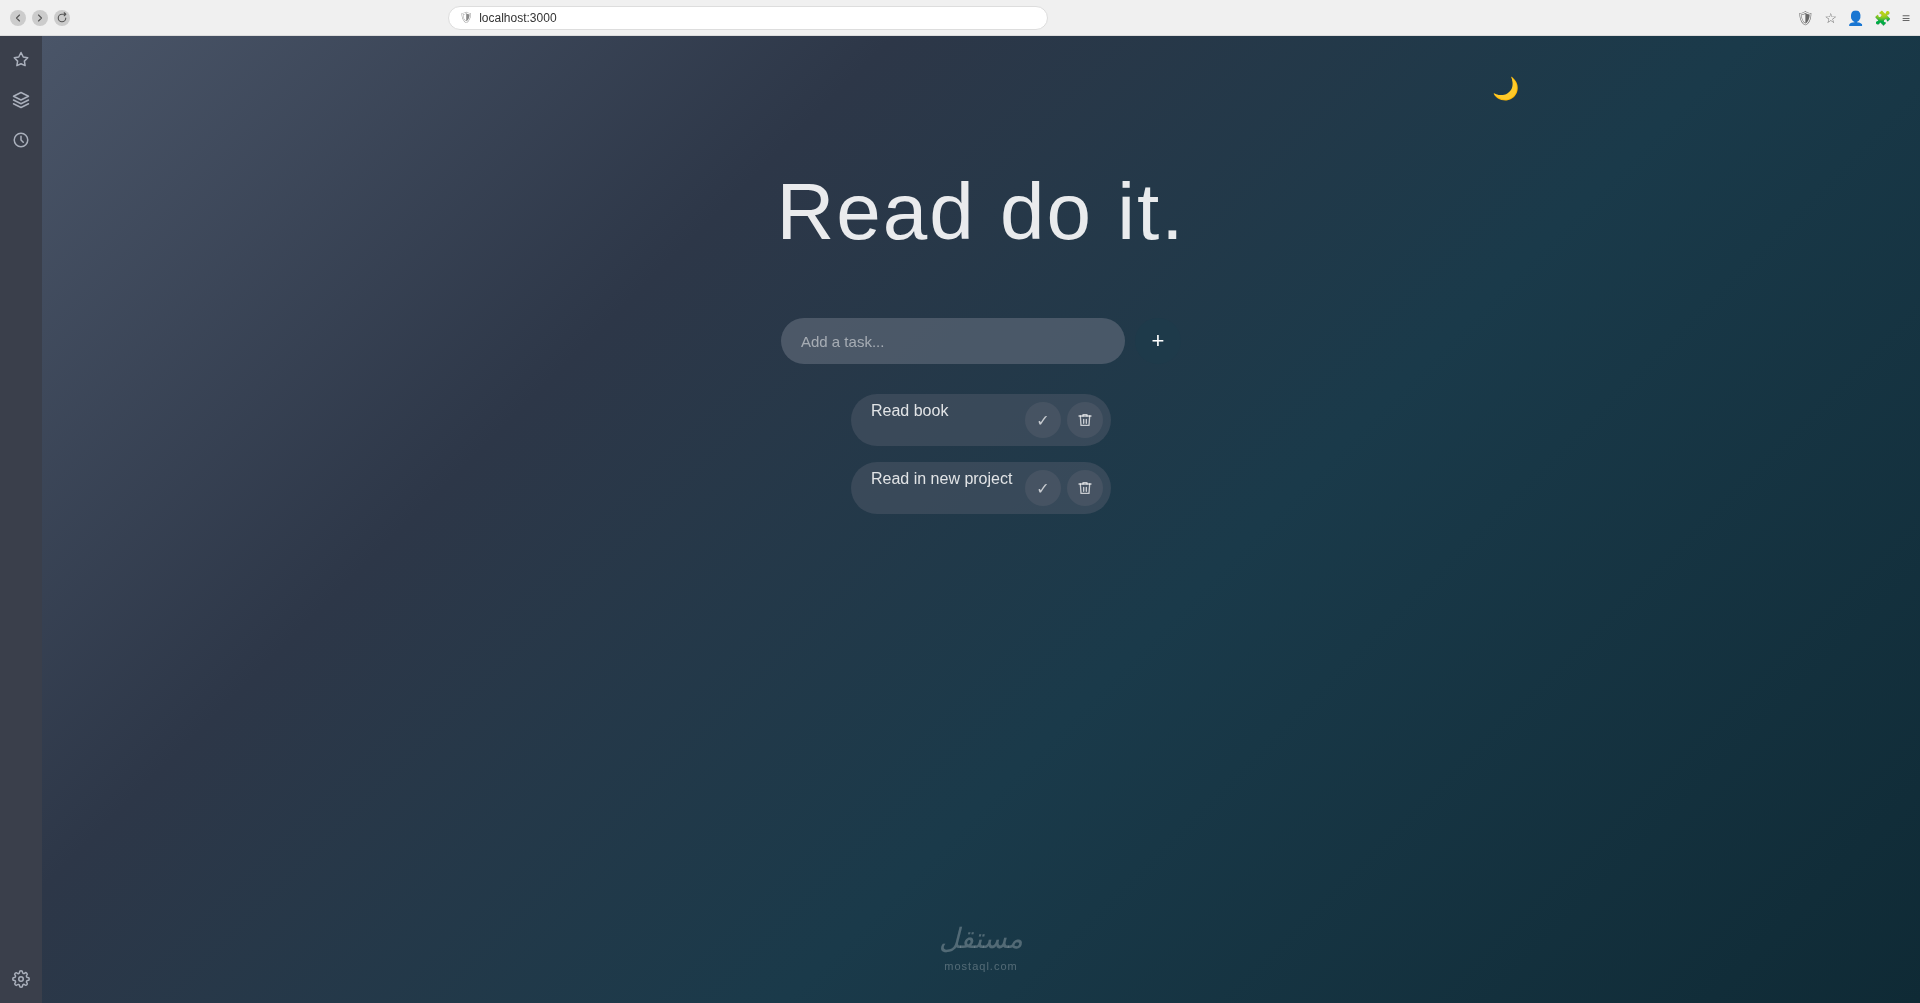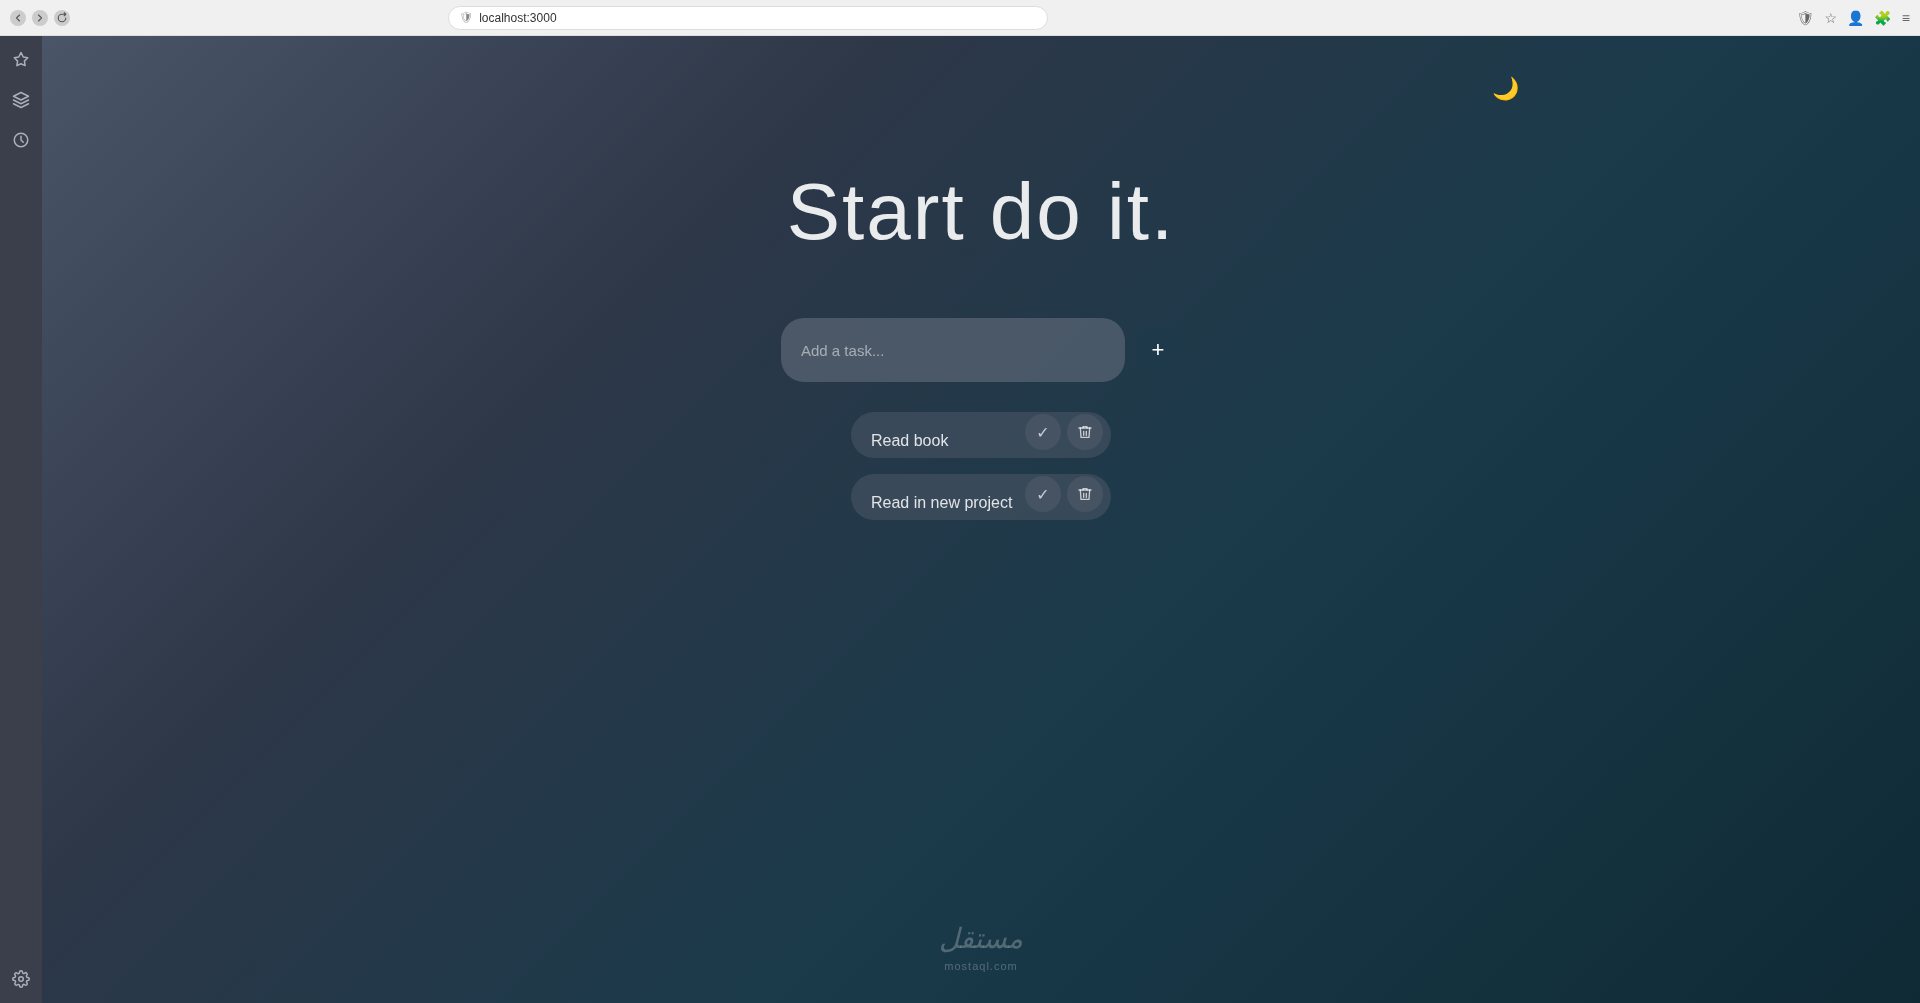--- a/index.html
+++ b/index.html
@@ -161,21 +161,21 @@
     .task-input-row {
       display: flex;
       align-items: center;
       gap: 10px;
       width: 400px;
       margin-bottom: 30px;
     }
 
     .task-input {
       flex: 1;
-      height: 64px;
+      height: 46px;
       background: rgba(100,110,125,0.6);
       border: none;
       border-radius: 23px;
       padding: 0 20px;
       color: rgba(255,255,255,0.6);
       font-size: 15px;
       outline: none;
     }
 
     .task-input::placeholder {
@@ -200,24 +200,24 @@
     
     .task-list {
       display: flex;
       flex-direction: column;
       gap: 16px;
       width: 260px;
     }
 
     .task-item {
       display: flex;
-      align-items: flex-end;
+      align-items: flex-start;
       background: rgba(80,90,105,0.5);
       border-radius: 30px;
-      padding: 2px 8px 8px 20px;
+      padding: 8px 8px 8px 20px;
       gap: 6px;
     }
 
     .task-name {
       flex: 1;
       color: rgba(255,255,255,0.85);
       font-size: 16px;
       font-weight: 400;
     }
 
@@ -346,21 +346,21 @@
             <path d="M19.4 15a1.65 1.65 0 00.33 1.82l.06.06a2 2 0 010 2.83 2 2 0 01-2.83 0l-.06-.06a1.65 1.65 0 00-1.82-.33 1.65 1.65 0 00-1 1.51V21a2 2 0 01-4 0v-.09A1.65 1.65 0 009 19.4a1.65 1.65 0 00-1.82.33l-.06.06a2 2 0 01-2.83-2.83l.06-.06A1.65 1.65 0 004.68 15a1.65 1.65 0 00-1.51-1H3a2 2 0 010-4h.09A1.65 1.65 0 004.6 9a1.65 1.65 0 00-.33-1.82l-.06-.06a2 2 0 012.83-2.83l.06.06A1.65 1.65 0 009 4.68a1.65 1.65 0 001-1.51V3a2 2 0 014 0v.09a1.65 1.65 0 001 1.51 1.65 1.65 0 001.82-.33l.06-.06a2 2 0 012.83 2.83l-.06.06A1.65 1.65 0 0019.4 9a1.65 1.65 0 001.51 1H21a2 2 0 010 4h-.09a1.65 1.65 0 00-1.51 1z"></path>
           </svg>
       </div>
     </div>
   </div>
 
   <div class="main-content">
 
     <div class="moon-icon">🌙</div>
 
-    <h1 class="app-title">Start do it.</h1>
+    <h1 class="app-title">Read do it.</h1>
 
     <div class="task-input-row">
       <input class="task-input" type="text" placeholder="Add a task..." style="">
       <button class="add-button">+</button>
     </div>
 
     <div class="task-list">
 
       <div class="task-item">
         <span class="task-name">Read book</span>

